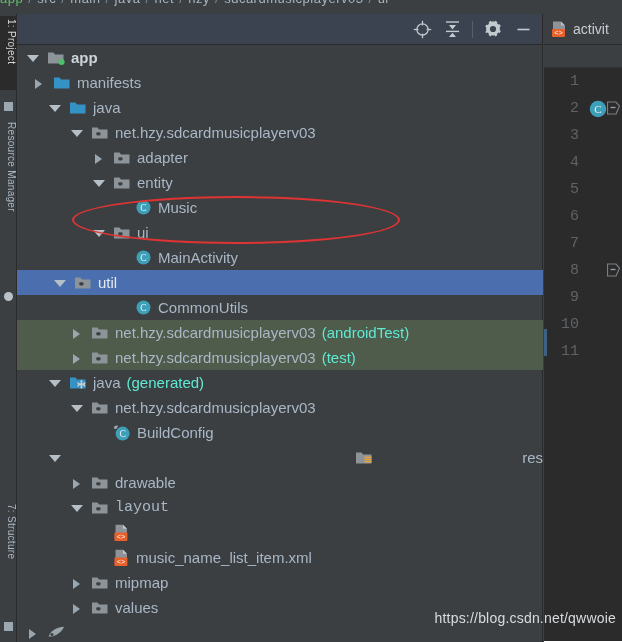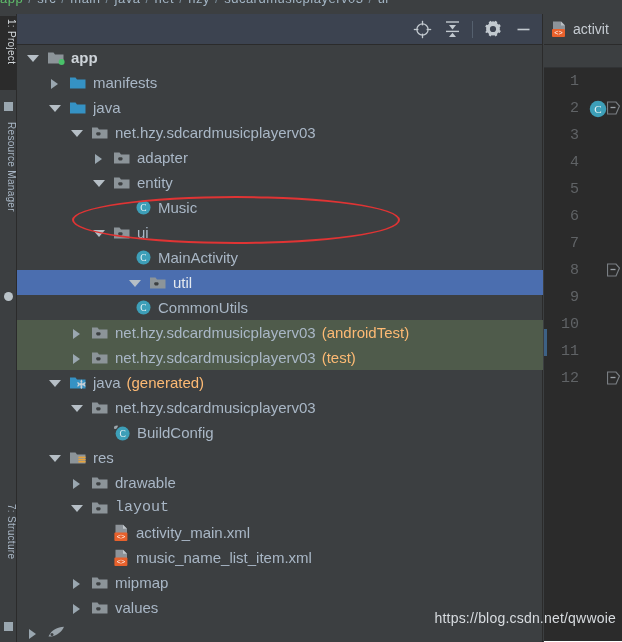--- a/index.html
+++ b/index.html
@@ -81,21 +81,21 @@
     border-left: 7px solid #9aa7b0;
   }
   .tw-open::after {
     content: ""; position: absolute; left: 2px; top: 4px;
     border-left: 6px solid transparent; border-right: 6px solid transparent;
     border-top: 7px solid #b6bfc6;
   }
   .row .ico { flex: 0 0 auto; margin-right: 6px; display:flex; align-items:center; }
   .row .lbl { overflow: hidden; text-overflow: clip; }
   .row .lbl.bold { font-weight: bold; color: #cdd3d8; }
-  .row .sub { color: #fdba74; }
+  .row .sub { color: #5eead4; }
 
   svg { display: block; }
 
   
   .annot { position: absolute; left: 55px; top: 182px; width: 328px; height: 48px;
     border: 2px solid #e03434; border-radius: 50%; pointer-events: none; z-index: 5; }
 
   
   .editor { position: absolute; left: 544px; top: 14px; width: 78px; height: 628px;
     background: #ffffff; }
@@ -178,21 +178,21 @@
           <span class="twisty tw-open"></span>
           <span style="width: 8px;"></span>
           <span class="ico">
             <svg width="18" height="16" viewBox="0 0 18 16">
               <path d="M1 2.5 L6.5 2.5 L8 4.5 L16.5 4.5 L16.5 13.5 L1 13.5 Z" fill="#8c9499"></path>
               <circle cx="14.6" cy="12" r="3" fill="#49c26a"></circle>
             </svg>
           </span>
           <span class="lbl bold">app</span>
         </div>
-        <div class="row" style="padding-left: 30px;">
+        <div class="row" style="padding-left: 14px;">
           <span class="twisty tw-closed"></span>
           <span style="width: 8px;"></span>
           <span class="ico">
             <svg width="18" height="16" viewBox="0 0 18 16">
               <path d="M1 2.5 L6.5 2.5 L8 4.5 L16.5 4.5 L16.5 13.5 L1 13.5 Z" fill="#3592c4"></path>
             </svg>
           </span>
           <span class="lbl">manifests</span>
         </div>
         <div class="row" style="padding-left: 30px;">
@@ -264,21 +264,21 @@
           <span class="twisty "></span>
           <span style="width: 8px;"></span>
           <span class="ico">
             <svg width="17" height="17" viewBox="0 0 17 17">
               <circle cx="8.5" cy="8.5" r="7" fill="#3d9fb8"></circle>
               <text x="8.5" y="12.1" font-size="9.5" fill="#e8f2f5" text-anchor="middle" font-family="Liberation Serif, serif">C</text>
             </svg>
           </span>
           <span class="lbl">MainActivity</span>
         </div>
-        <div class="row sel" style="padding-left: 110px;">
+        <div class="row sel" style="padding-left: 35px;">
           <span class="twisty tw-open"></span>
           <span style="width: 8px;"></span>
           <span class="ico">
             <svg width="18" height="16" viewBox="0 0 18 16">
               <path d="M1 2.5 L6.5 2.5 L8 4.5 L16.5 4.5 L16.5 13.5 L1 13.5 Z" fill="#8c9499"></path>
               <rect x="5.3" y="7.2" width="4.2" height="3.2" rx="1.1" fill="#3c3f41"></rect>
             </svg>
           </span>
           <span class="lbl">util</span>
         </div>
@@ -354,21 +354,21 @@
           <span class="ico">
             <svg width="18" height="18" viewBox="0 0 18 18">
               <circle cx="9.6" cy="9.6" r="7" fill="#3d9fb8"></circle>
               <text x="9.6" y="13.2" font-size="9.5" fill="#e8f2f5" text-anchor="middle" font-family="Liberation Serif, serif">C</text>
               <path d="M1.2 4.8 a3.4 3.4 0 0 1 3.4-3.4 l0 1.6 a1.8 1.8 0 0 0-1.8 1.8 z" fill="#b7c0c6"></path>
               <circle cx="2.6" cy="3.2" r="1.5" fill="#9aa4ab"></circle>
             </svg>
           </span>
           <span class="lbl">BuildConfig</span>
         </div>
-        <div class="row" style="padding-left: 30px;">
+        <div class="row" style="padding-left: 30px; justify-content: space-between;">
           <span class="twisty tw-open"></span>
           <span style="width: 8px;"></span>
           <span class="ico">
             <svg width="18" height="16" viewBox="0 0 18 16">
               <path d="M1 2.5 L6.5 2.5 L8 4.5 L16.5 4.5 L16.5 13.5 L1 13.5 Z" fill="#8c9499"></path>
               <g fill="#e6a33c">
                 <rect x="9.4" y="6.6" width="7.2" height="1.5"></rect>
                 <rect x="9.4" y="8.8" width="7.2" height="1.5"></rect>
                 <rect x="9.4" y="11" width="7.2" height="1.5"></rect>
               </g>
@@ -402,21 +402,20 @@
           <span class="twisty "></span>
           <span style="width: 8px;"></span>
           <span class="ico">
             <svg width="17" height="18" viewBox="0 0 17 18">
               <path d="M2.5 0.8 L10 0.8 L14 4.8 L14 9.5 L2.5 9.5 Z" fill="#8d9399"></path>
               <path d="M10 0.8 L14 4.8 L10 4.8 Z" fill="#c0c6cb"></path>
               <rect x="1.4" y="8.6" width="13" height="8.4" rx="1" fill="#e8612c"></rect>
               <text x="7.9" y="15.1" font-size="7" fill="#ffffff" text-anchor="middle" font-family="Liberation Mono, monospace">&lt;&gt;</text>
             </svg>
           </span>
-          <span class="lbl">activity_main.xml</span>
         </div>
         <div class="row" style="padding-left: 74px;">
           <span class="twisty "></span>
           <span style="width: 8px;"></span>
           <span class="ico">
             <svg width="17" height="18" viewBox="0 0 17 18">
               <path d="M2.5 0.8 L10 0.8 L14 4.8 L14 9.5 L2.5 9.5 Z" fill="#8d9399"></path>
               <path d="M10 0.8 L14 4.8 L10 4.8 Z" fill="#c0c6cb"></path>
               <rect x="1.4" y="8.6" width="13" height="8.4" rx="1" fill="#e8612c"></rect>
               <text x="7.9" y="15.1" font-size="7" fill="#ffffff" text-anchor="middle" font-family="Liberation Mono, monospace">&lt;&gt;</text>
@@ -520,26 +519,17 @@
         </div>
         <div class="gutter-row">
           <span class="lineno">9</span>
         </div>
         <div class="gutter-row">
           <span class="lineno">10</span>
         </div>
         <div class="gutter-row">
           <span class="lineno">11</span>
         </div>
-        <div class="gutter-row">
-          <span class="lineno">12</span>
-          <span class="fold">
-            <svg width="13" height="14" viewBox="0 0 13 14">
-              <path d="M0.5 1 L9 1 L12.5 5 L9 13 L0.5 13 Z" fill="none" stroke="#7a7f84" stroke-width="1.2"></path>
-              <line x1="3.5" y1="6.5" x2="8.5" y2="6.5" stroke="#9aa0a6" stroke-width="1.3"></line>
-            </svg>
-          </span>
-        </div>
       </div>
   </div>
 
   <div class="watermark">https://blog.csdn.net/qwwoie</div>
 </div>
 
 </body></html>

